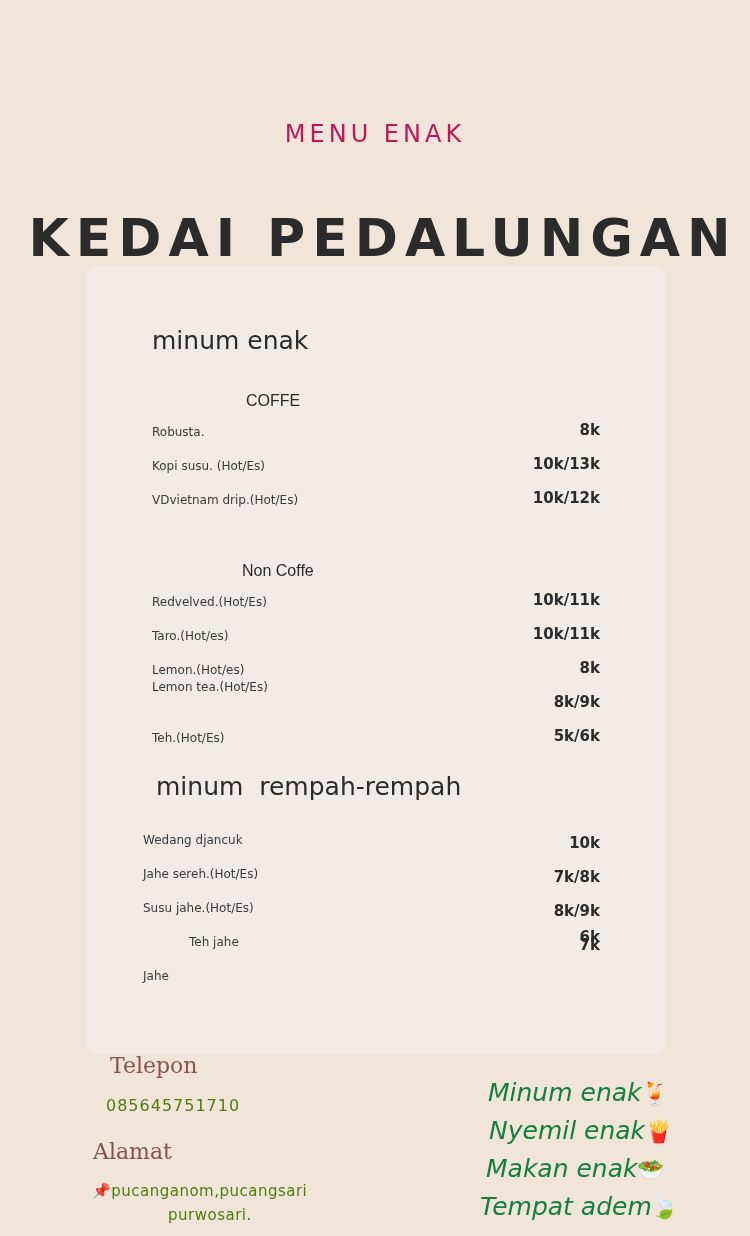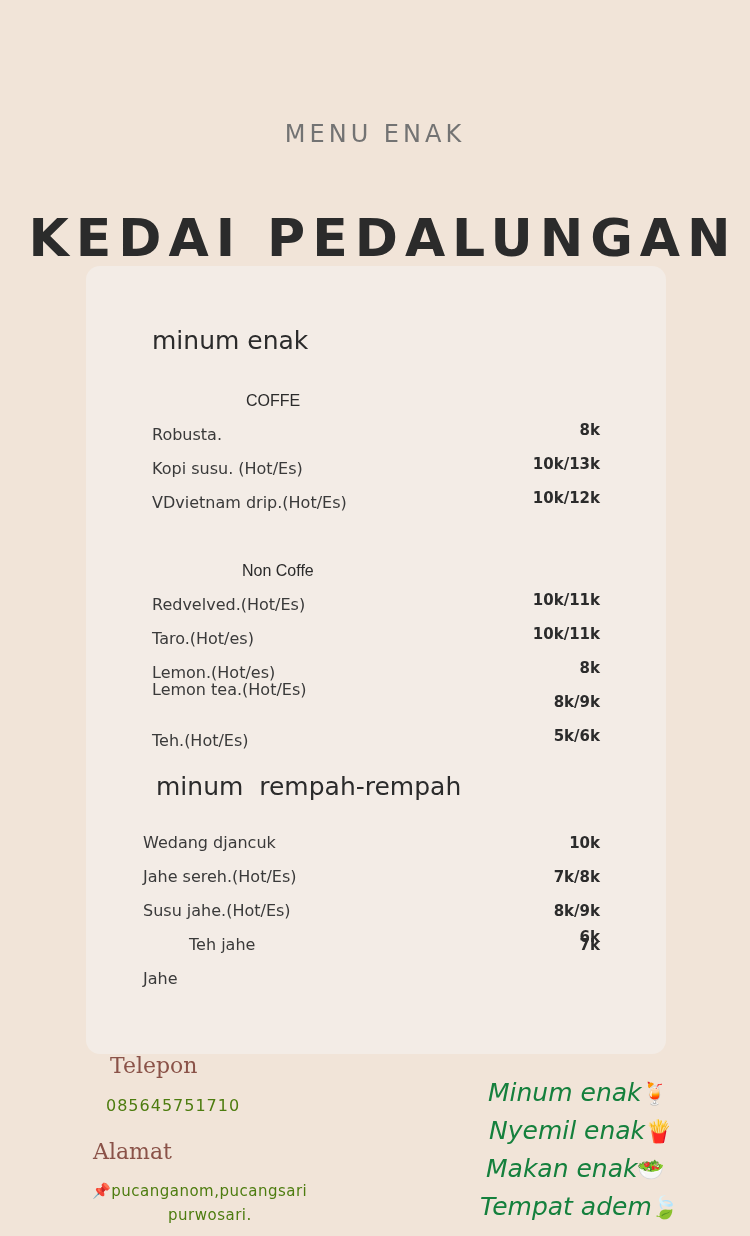--- a/index.html
+++ b/index.html
@@ -1,23 +1,23 @@
 <!DOCTYPE html>
 <html><head>
 <meta charset="utf-8">
 <style>
   html,body{margin:0;padding:0;}
   body{width:750px;height:1236px;background:#f1e4d8;position:relative;overflow:hidden;font-family:"DejaVu Sans",sans-serif;color:#2b2b2b;}
   .abs{position:absolute;}
-  .subtitle{left:0;width:750px;top:120px;text-align:center;font-family:"DejaVu Sans",sans-serif;font-size:24px;letter-spacing:4px;color:#737373;}
+  .subtitle{left:0;width:750px;top:120px;text-align:center;font-family:"DejaVu Sans",sans-serif;font-size:24px;letter-spacing:4px;color:#be185d;}
   .title{left:0;width:750px;top:208px;text-align:center;font-family:"DejaVu Sans",sans-serif;font-weight:bold;font-size:52px;letter-spacing:7px;color:#2b2b2b;transform:translateX(8px);}
   .card{left:86px;top:266px;width:580px;height:788px;background:#f3ece6;border-radius:14px;}
   .sec{font-family:"DejaVu Sans",sans-serif;font-size:25px;color:#2b2b2b;}
   .sub{font-family:"Liberation Sans",sans-serif;font-weight:normal;font-size:16px;color:#2b2b2b;}
-  .item{font-family:"DejaVu Sans",sans-serif;font-size:16px;color:#3a3a3a;}
+  .item{font-family:"DejaVu Sans",sans-serif;font-size:12px;color:#3a3a3a;}
   .price{font-family:"DejaVu Sans",sans-serif;font-weight:bold;font-size:15px;color:#2b2b2b;text-align:right;width:160px;}
   .label{font-family:"DejaVu Serif",serif;font-size:22px;color:#8a5248;}
   .info{font-family:"DejaVu Sans",sans-serif;font-size:16px;color:#4d7c0f;letter-spacing:1px;}
   .tag{font-family:"DejaVu Sans",sans-serif;font-style:italic;font-size:25px;color:#15803d;white-space:nowrap;}
 </style>
 </head>
 <body>
 
 <div class="abs subtitle">MENU ENAK</div>
 <div class="abs title">KEDAI PEDALUNGAN</div>

